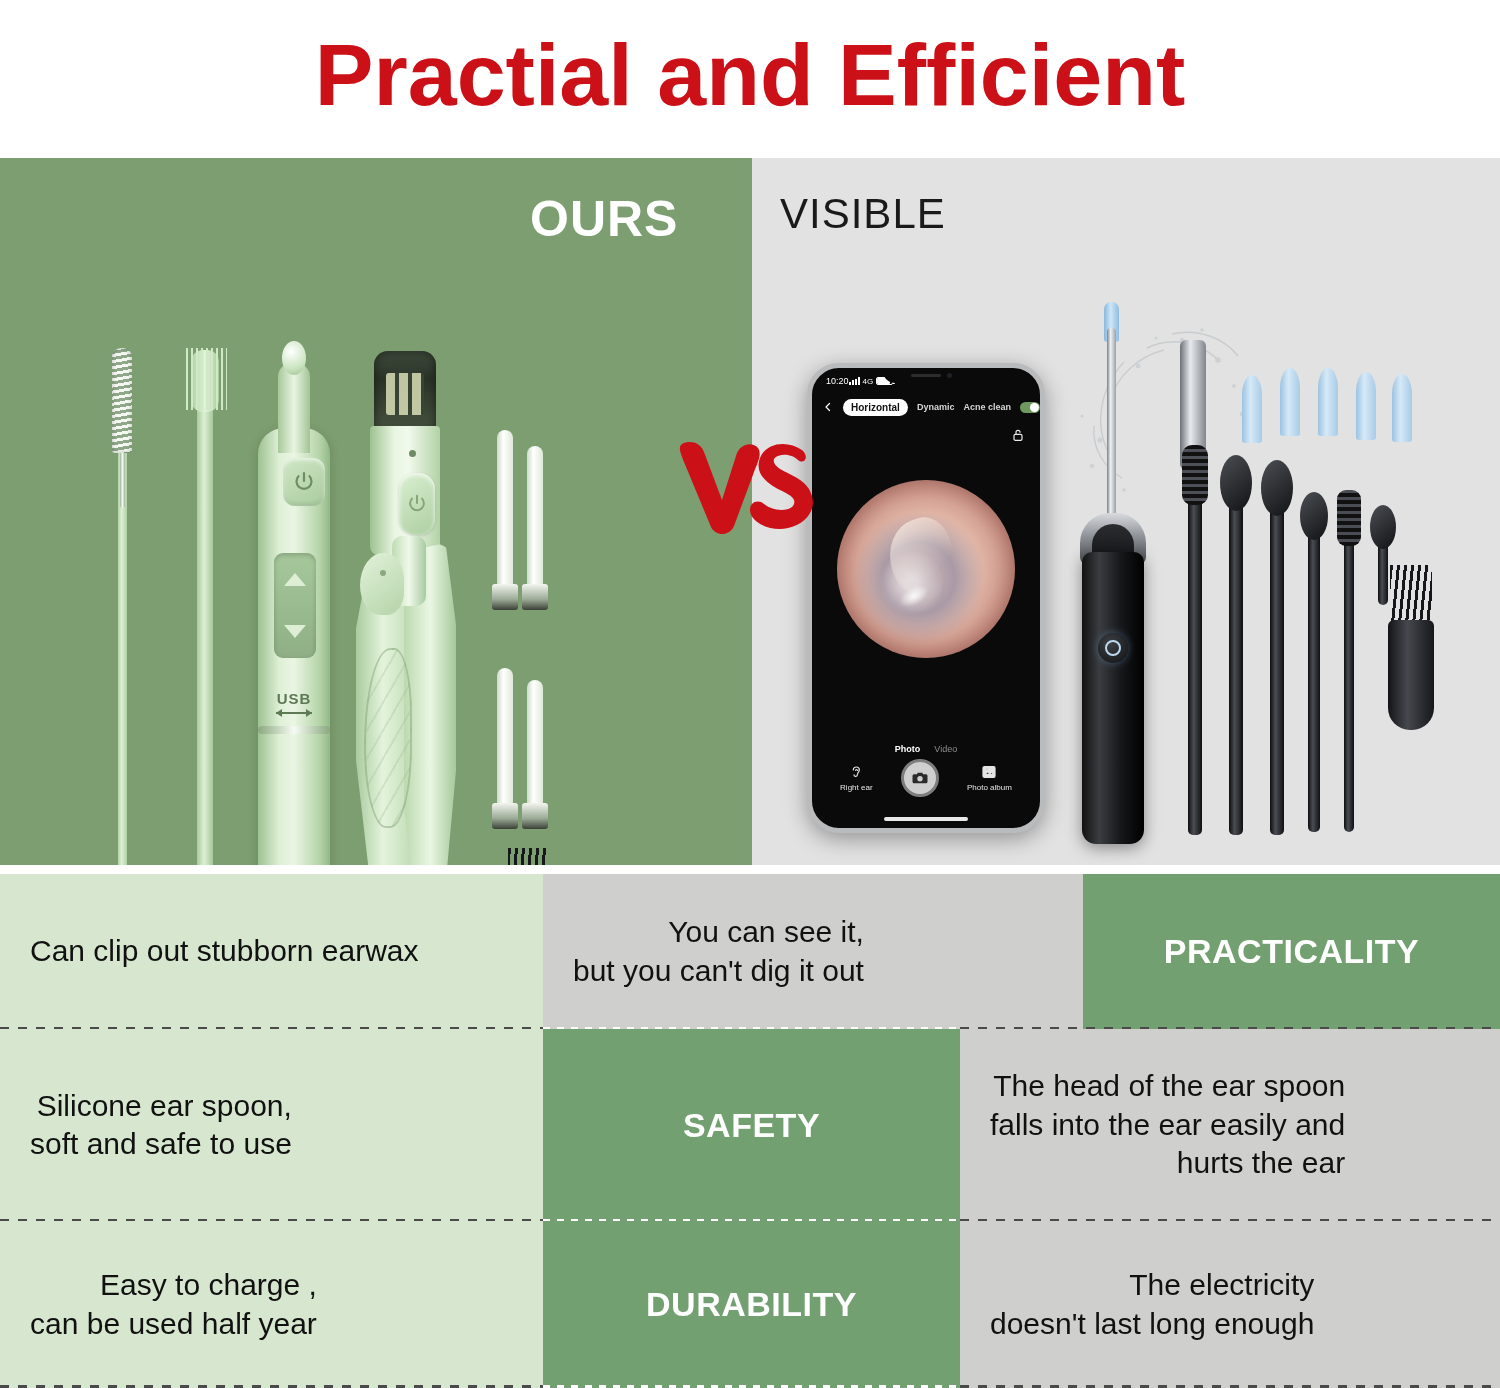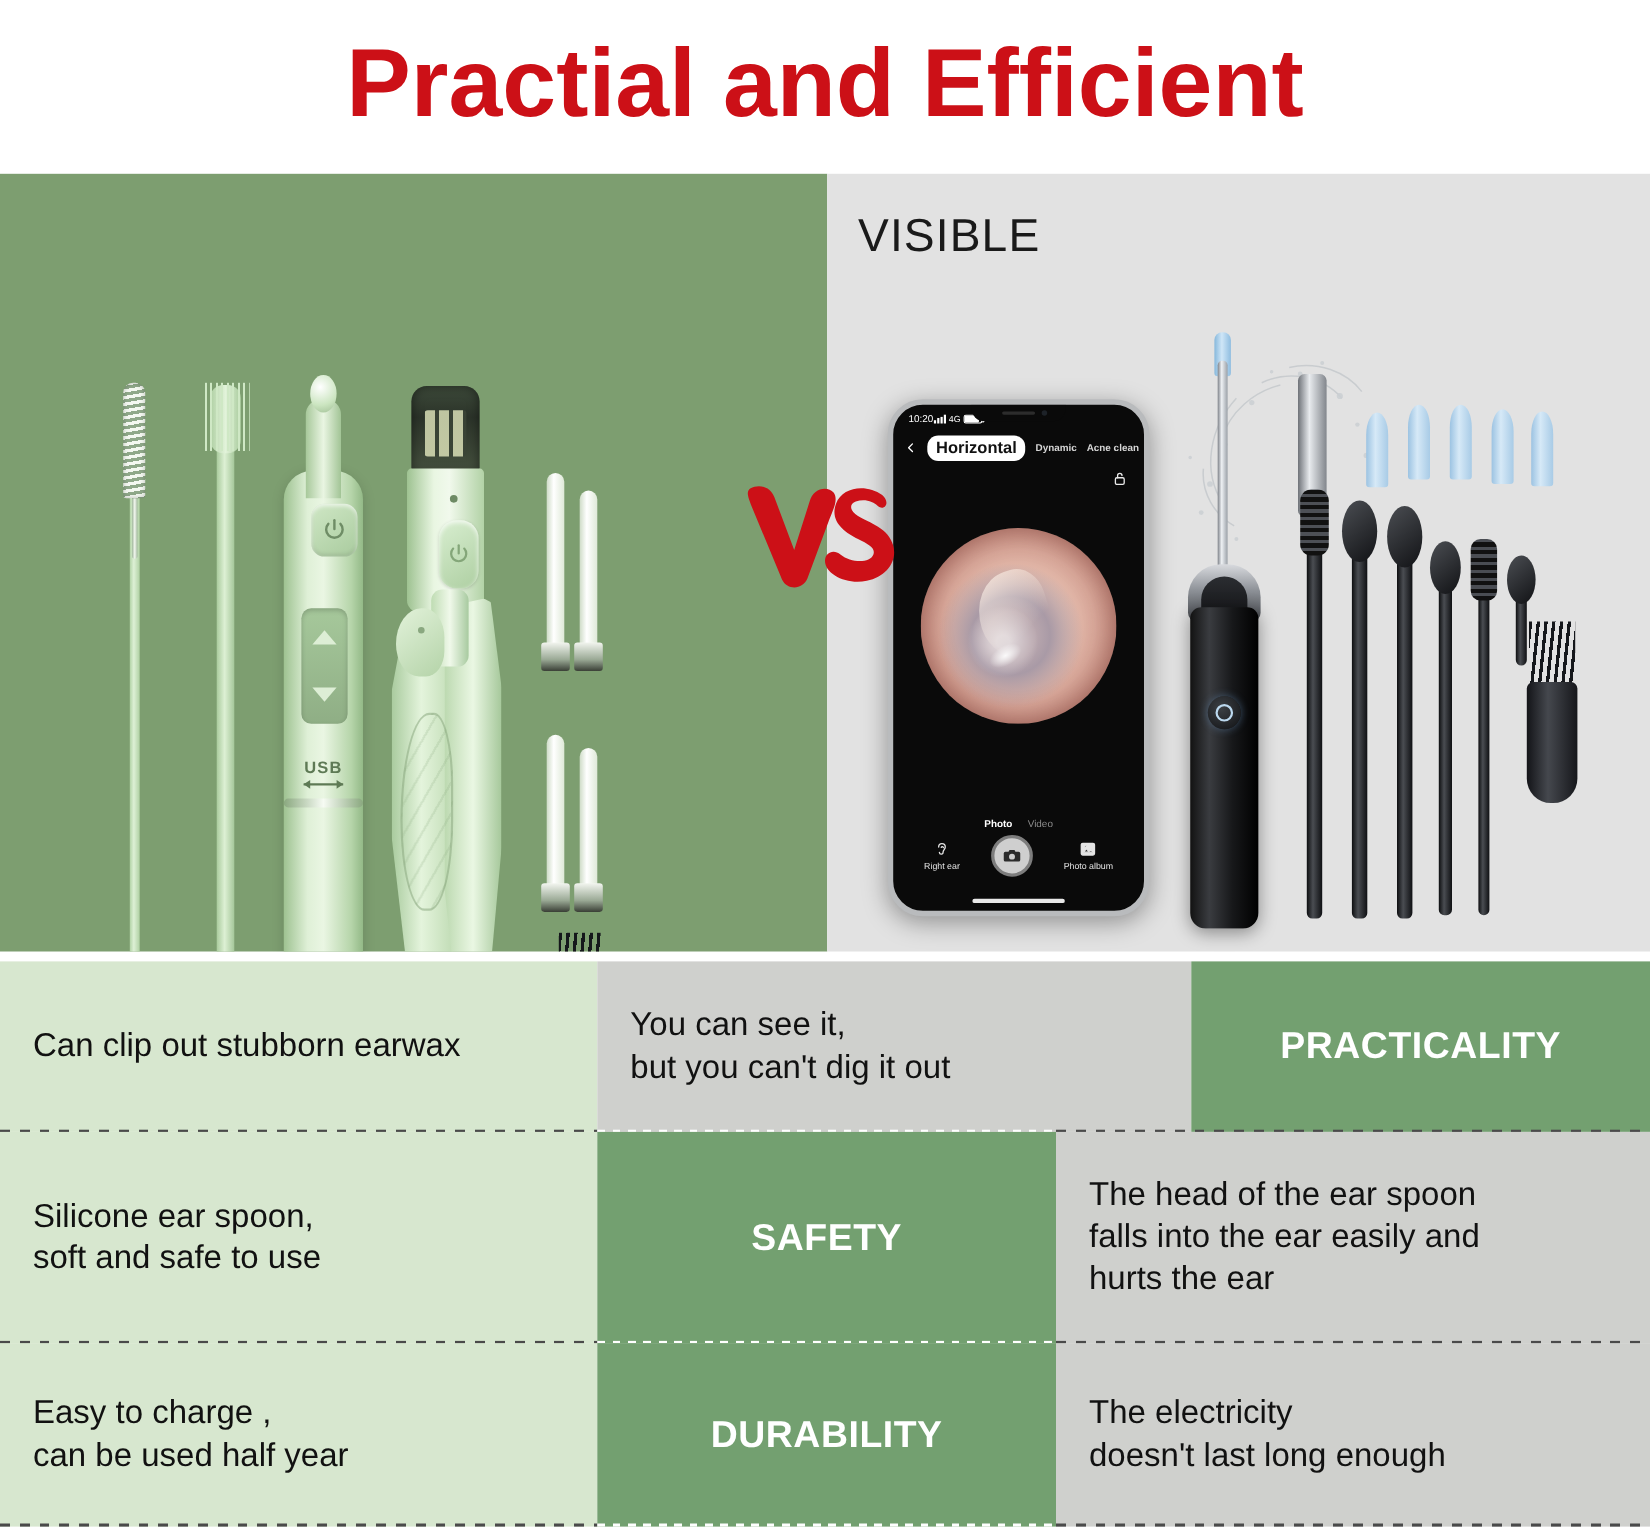--- a/index.html
+++ b/index.html
@@ -227,21 +227,21 @@
   .batt:after {
     content:""; position:absolute; right:-3px; top:2px; width:2px; height:4px; background:#fff; border-radius:0 1px 1px 0;
   }
   .batt i { display:block; height:100%; background:#fff; border-radius:1px; }
   .phone-tabs {
     position:absolute; left:0; top:26px; width:100%; height:26px;
     display:flex; align-items:center; gap:9px; padding:0 10px; z-index:3;
   }
   .back-chevron { width:12px; height:12px; flex:none; }
   .tab-pill {
-    background:#ffffff; color:#111; font-size:15px; font-weight:bold;
+    background:#ffffff; color:#111; font-size:10px; font-weight:bold;
     padding:3px 8px; border-radius:10px; white-space:nowrap;
   }
   .tab-plain { color:#d6d6d6; font-size:9px; white-space:nowrap;font-weight:bold; }
   .toggle-sw {
     margin-left:auto; width:20px; height:11px; background:#6e9a5f; border-radius:6px; position:relative; flex:none;
   }
   .toggle-sw i {
     position:absolute; right:1px; top:1px; width:9px; height:9px; background:#fff; border-radius:50%;
   }
   .lock-icon { position:absolute; right:14px; top:58px; width:16px; height:18px; z-index:3; }
@@ -346,21 +346,21 @@
     background:linear-gradient(90deg,#131418,#45484e 42%,#16171b);
     border-radius:6px 6px 22px 22px;
   }
   .black-brush-bristles {
     position:absolute; left:1390px; top:565px; width:42px; height:58px;
     background:repeating-linear-gradient(96deg,#15171b 0 3px,transparent 3px 7px);
   }
 
   
   .table { position:absolute; left:0; top:874px; width:1500px; height:514px; }
-  .row { position:absolute; left:0; width:1500px; display:flex; }
+  .row { position:absolute; left:0; width:1500px; display:flex;text-align:right; }
   .cell { display:flex; align-items:center; }
   .cell-left {
     width:543px; background:#d7e7cf; color:#111;
     padding:0 30px; font-size:30px; line-height:1.28;
   }
   .cell-mid {
     width:417px; background:#73a070; color:#ffffff;
     justify-content:center; font-size:34px; font-weight:bold; letter-spacing:.5px;
   }
   .cell-right {
@@ -392,20 +392,21 @@
 
 <div class="page">
 
   <div class="title-bar">
     <div class="title-text">Practial and Efficient</div>
   </div>
 
   <div class="hero">
 
     <div class="panel-ours">
+      <div class="label-ours">OURS</div>
 
       <div class="tool t1-stick"></div>
 
       <div class="tool t1-shaft"></div>
       <div class="tool t1-spiral"></div>
 
       <div class="tool t2-stick"></div>
       <div class="tool t2-head"></div>
       <div class="tool t2-bristles"></div>
 

